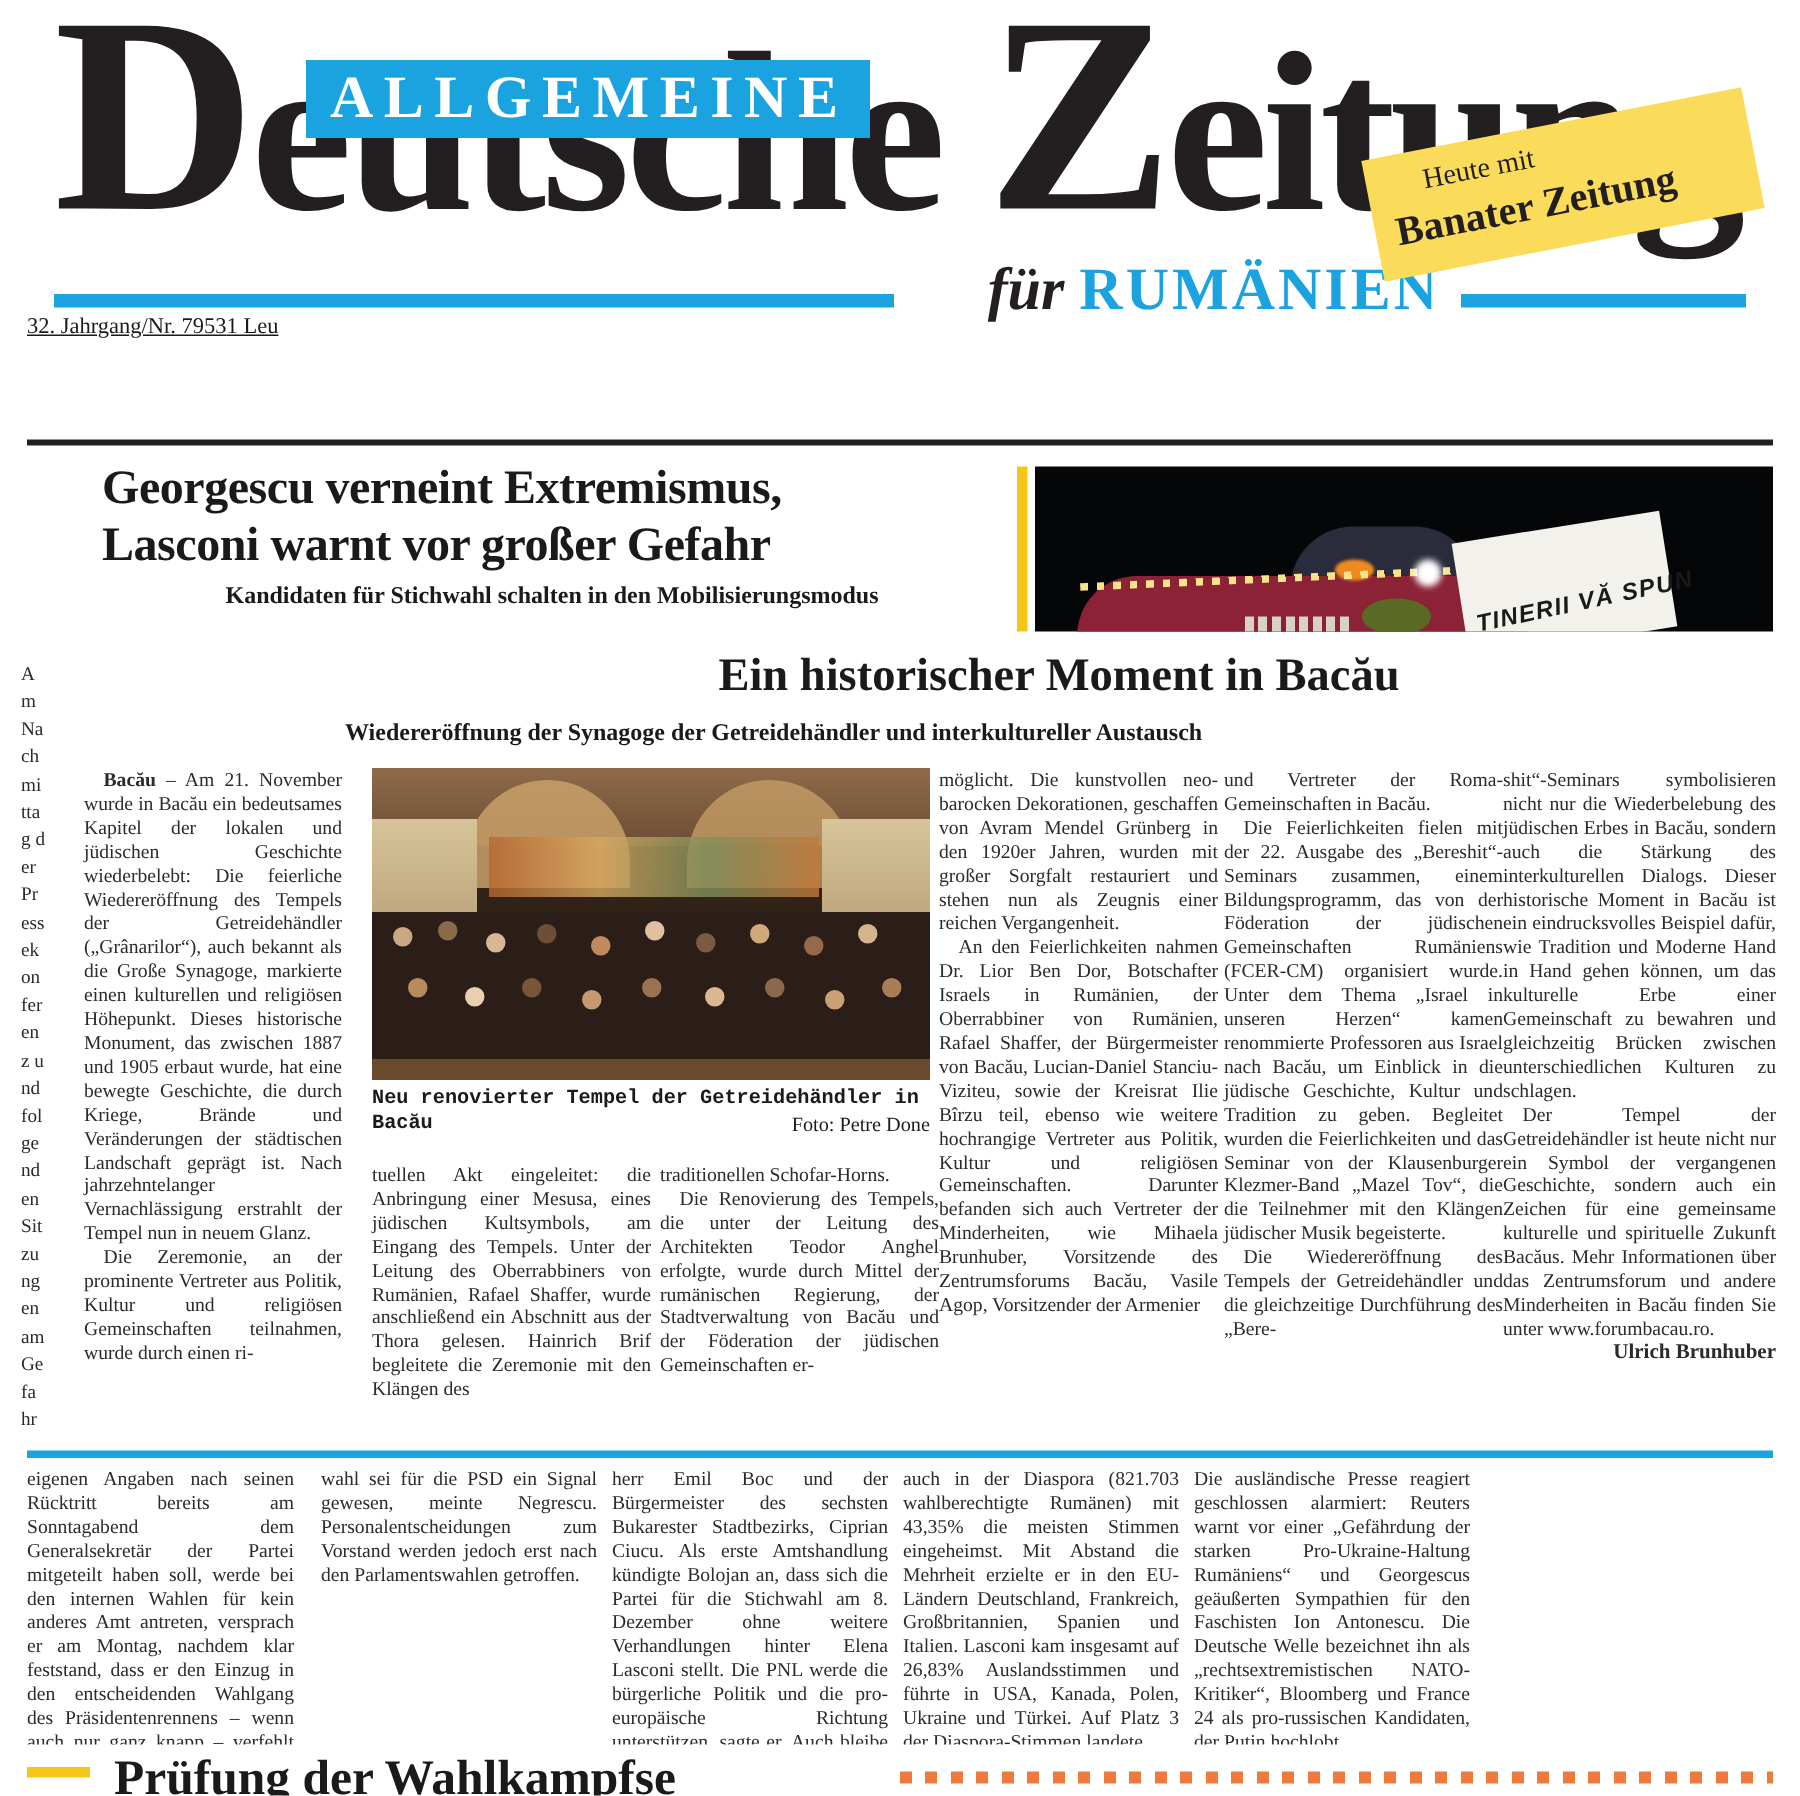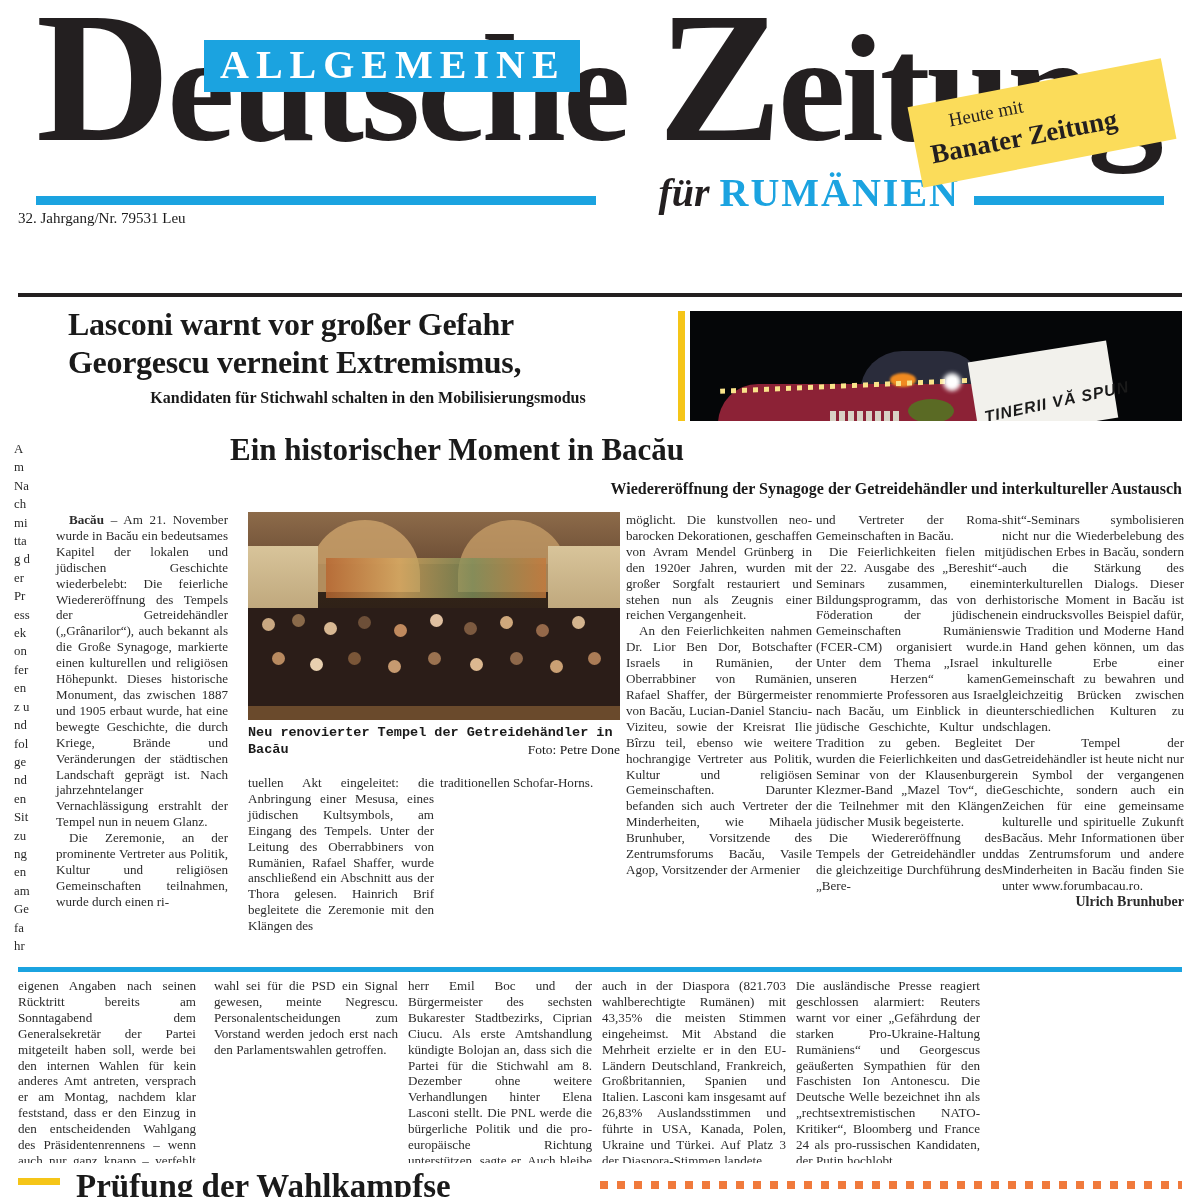--- a/index.html
+++ b/index.html
@@ -127,20 +127,21 @@
 
   
   .dateline {
     position: absolute;
     left: 18px;
     right: 18px;
     top: 210px;
     display: flex;
     align-items: center;
     font-size: 15px;
+    text-decoration: underline;
   }
   .dl-left  { flex: 0 0 auto; }
   .dl-mid   { flex: 1 1 auto; text-align: center; font-weight: bold; font-size: 17px; }
   .dl-right { flex: 0 0 auto; }
 
   .thick-rule {
     position: absolute;
     left: 18px;
     right: 18px;
     top: 293px;
@@ -278,30 +279,30 @@
     transform: rotate(-3deg);
     white-space: nowrap;
   }
 
   
   .main-title {
     position: absolute;
     left: 230px;
     top: 432px;
     width: 952px;
-    text-align: left;
+    text-align: center;
     font-weight: bold;
     font-size: 31px;
   }
   .main-sub {
     position: absolute;
     left: 230px;
     top: 480px;
     width: 952px;
-    text-align: right;
+    text-align: left;
     font-weight: bold;
     font-size: 16px;
   }
 
   
   .edge-col {
     position: absolute;
     left: 14px;
     top: 440px;
     width: 16px;
@@ -509,22 +510,22 @@
 
   <div class="dateline">
     <div class="dl-left">32. Jahrgang/Nr. 7953</div>
     <div class="dl-right">1 Leu</div>
   </div>
 </div>
 <div class="thick-rule"></div>
 
 <div class="lead">
   <div class="lead-head">
+    <div>Georgescu verneint Extremismus,</div>
     <div>Lasconi warnt vor großer Gefahr</div>
-    <div>Georgescu verneint Extremismus,</div>
   </div>
   <div class="lead-sub">Kandidaten für Stichwahl schalten in den Mobilisierungsmodus</div>
 
   <div class="yellow-tick"></div>
   <div class="photo-top">
     <div class="ph-dome"></div>
     <div class="ph-ship"></div>
     <div class="ph-glow"></div>
     <div class="ph-lights"></div>
     <div class="ph-flare"></div>
@@ -579,20 +580,21 @@
     <p class="first"><b class="lead-word">Bacău</b><span> – Am 21. November wurde in Bacău ein bedeutsames Kapitel der lokalen und jüdischen Geschichte wiederbelebt: Die feierliche Wiedereröffnung des Tempels der Getreidehändler („Grânarilor“), auch bekannt als die Große Synagoge, markierte einen kulturellen und religiösen Höhepunkt. Dieses historische Monument, das zwischen 1887 und 1905 erbaut wurde, hat eine bewegte Geschichte, die durch Kriege, Brände und Veränderungen der städtischen Landschaft geprägt ist. Nach jahrzehntelanger Vernachlässigung erstrahlt der Tempel nun in neuem Glanz.</span></p>
     <p><span>Die Zeremonie, an der prominente Vertreter aus Politik, Kultur und religiösen Gemeinschaften teilnahmen, wurde durch einen ri-</span></p>
   </div>
 
   <div class="col col2">
     <p style="text-indent:0"><span>tuellen Akt eingeleitet: die Anbringung einer Mesusa, eines jüdischen Kultsymbols, am Eingang des Tempels. Unter der Leitung des Oberrabbiners von Rumänien, Rafael Shaffer, wurde anschließend ein Abschnitt aus der Thora gelesen. Hainrich Brif begleitete die Zeremonie mit den Klängen des</span></p>
   </div>
 
   <div class="col col3">
     <p style="text-indent:0"><span>traditionellen Schofar-Horns.</span></p>
+    <p><span>Die Renovierung des Tempels, die unter der Leitung des Architekten Teodor Anghel erfolgte, wurde durch Mittel der rumänischen Regierung, der Stadtverwaltung von Bacău und der Föderation der jüdischen Gemeinschaften er-</span></p>
   </div>
 
   <div class="col col4">
     <p style="text-indent:0"><span>möglicht. Die kunstvollen neo-barocken Dekorationen, geschaffen von Avram Mendel Grünberg in den 1920er Jahren, wurden mit großer Sorgfalt restauriert und stehen nun als Zeugnis einer reichen Vergangenheit.</span></p>
     <p><span>An den Feierlichkeiten nahmen Dr. Lior Ben Dor, Botschafter Israels in Rumänien, der Oberrabbiner von Rumänien, Rafael Shaffer, der Bürgermeister von Bacău, Lucian-Daniel Stanciu-Viziteu, sowie der Kreisrat Ilie Bîrzu teil, ebenso wie weitere hochrangige Vertreter aus Politik, Kultur und religiösen Gemeinschaften. Darunter befanden sich auch Vertreter der Minderheiten, wie Mihaela Brunhuber, Vorsitzende des Zentrumsforums Bacău, Vasile Agop, Vorsitzender der Armenier</span></p>
   </div>
 
   <div class="col col5">
     <p style="text-indent:0"><span>und Vertreter der Roma-Gemeinschaften in Bacău.</span></p>
     <p><span>Die Feierlichkeiten fielen mit der 22. Ausgabe des „Bereshit“-Seminars zusammen, einem Bildungsprogramm, das von der Föderation der jüdischen Gemeinschaften Rumäniens (FCER-CM) organisiert wurde. Unter dem Thema „Israel in unseren Herzen“ kamen renommierte Professoren aus Israel nach Bacău, um Einblick in die jüdische Geschichte, Kultur und Tradition zu geben. Begleitet wurden die Feierlichkeiten und das Seminar von der Klausenburger Klezmer-Band „Mazel Tov“, die die Teilnehmer mit den Klängen jüdischer Musik begeisterte.</span></p>

